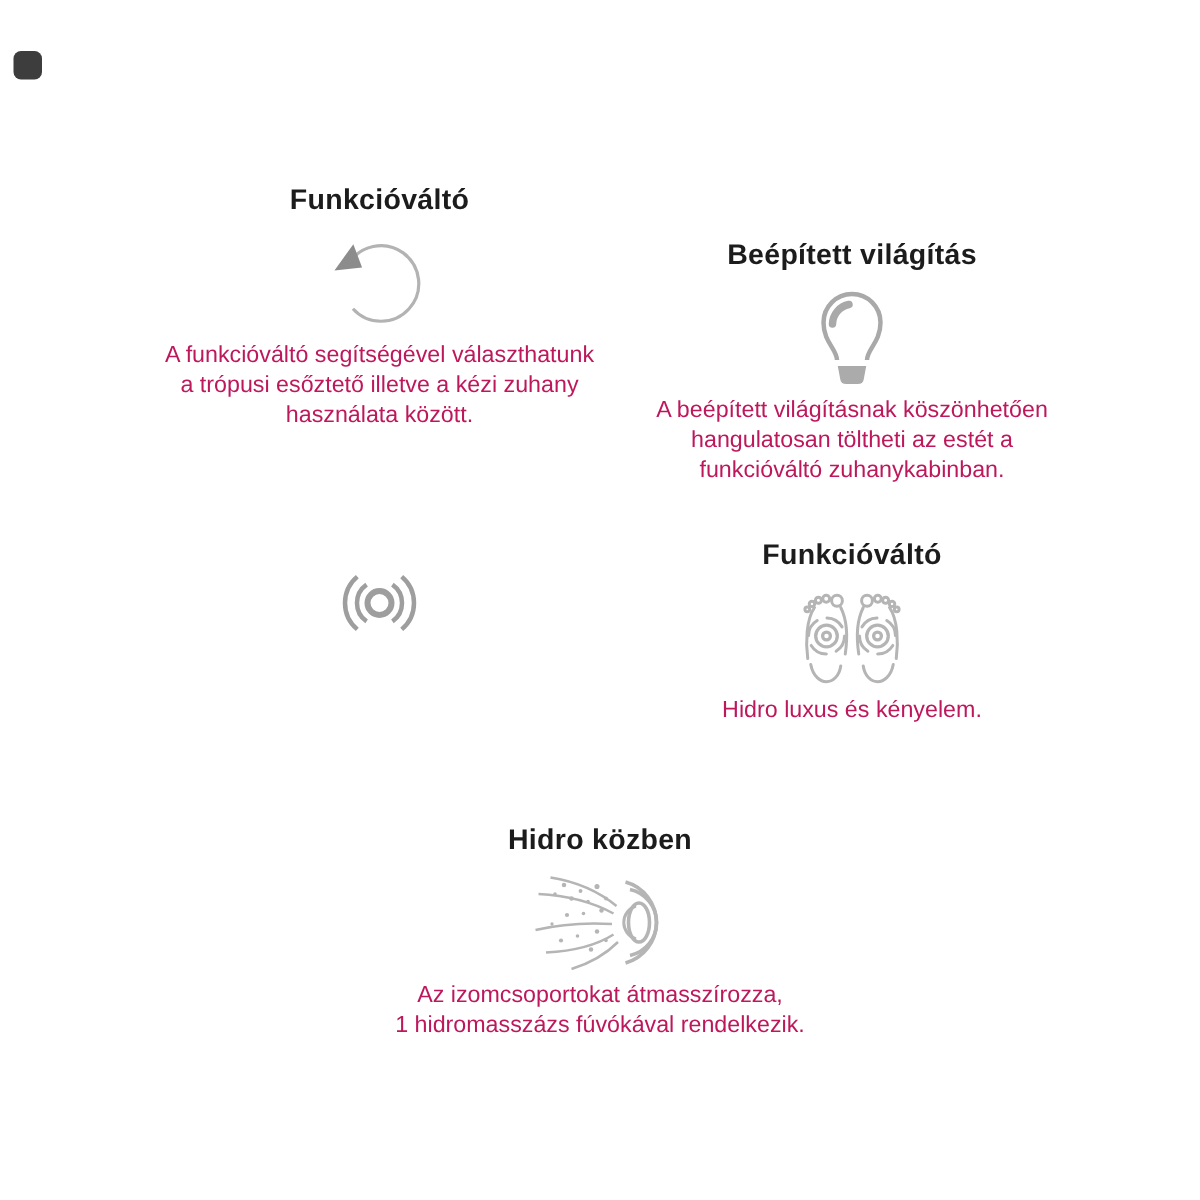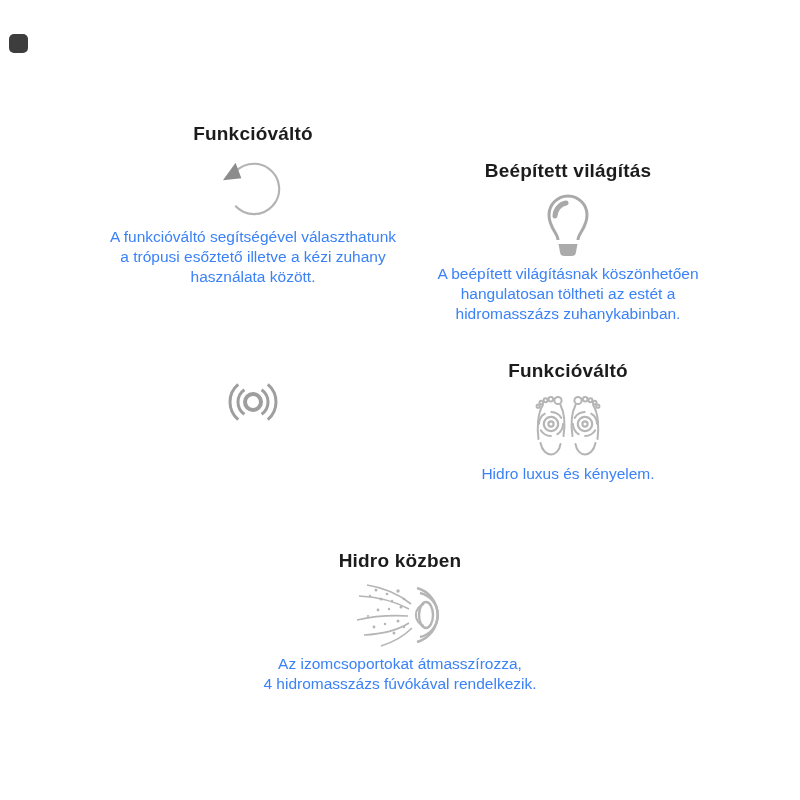--- a/index.html
+++ b/index.html
@@ -19,21 +19,21 @@
   .feature-title {
     margin: 0; font-size: 19px; font-weight: bold;
     color: #1c1c1c; letter-spacing: 0.2px; line-height: 23px;
   }
   .feature-icon {
     height: 76px; margin-top: 5px;
     display: flex; align-items: center; justify-content: center;
   }
   .feature-desc {
     margin: 1px 0 0; font-size: 15.5px; line-height: 20px;
-    color: #3b82f6; white-space: pre-line;
+    color: #be185d; white-space: pre-line;
   }
   #f1 { left: 88px;  top: 122px; width: 330px; }
   #f2 { left: 403px; top: 131px; width: 330px; margin-top: 28px; }
   #f3 { left: 88px;  top: 359px; width: 330px; }
   #f4 { left: 403px; top: 359px; width: 330px; }
   #f5 { left: 220px; top: 549px; width: 360px; }
   svg { display: block; }
 </style>
 </head>
 <body>
@@ -59,21 +59,21 @@
     <h2 class="feature-title">Beépített világítás</h2>
     <div class="feature-icon">
       <svg width="58" height="66" viewBox="0 0 58 66">
         <path d="M 19 48 C 19 41 10 36 10 23 A 19 19 0 1 1 48 23 C 48 36 39 41 39 48" fill="none" stroke="#a9a9a9" stroke-width="3"></path>
         <path d="M 16 24 A 13.5 13.5 0 0 1 27 11" fill="none" stroke="#a9a9a9" stroke-width="5" stroke-linecap="round"></path>
         <path d="M 19.5 52 H 38.5 L 36.8 61 Q 36.3 64 32.8 64 H 25.2 Q 21.7 64 21.2 61 Z" fill="#ababab"></path>
       </svg>
     </div>
     <p class="feature-desc">A beépített világításnak köszönhetően
 hangulatosan töltheti az estét a
-hidromasszázs zuhanykabinban.</p>
+funkcióváltó zuhanykabinban.</p>
   </section>
 
   <section class="feature" id="f3">
     <div class="feature-icon">
       <svg width="66" height="62" viewBox="0 0 66 62">
         <circle cx="33" cy="31" r="8" fill="none" stroke="#9e9e9e" stroke-width="4"></circle>
         <path d="M 24.4 18.7 A 15 15 0 0 0 24.4 43.3" fill="none" stroke="#9e9e9e" stroke-width="3"></path>
         <path d="M 41.6 18.7 A 15 15 0 0 1 41.6 43.3" fill="none" stroke="#9e9e9e" stroke-width="3"></path>
         <path d="M 18.2 13.4 A 23 23 0 0 0 18.2 48.6" fill="none" stroke="#9e9e9e" stroke-width="3"></path>
         <path d="M 47.8 13.4 A 23 23 0 0 1 47.8 48.6" fill="none" stroke="#9e9e9e" stroke-width="3"></path>
@@ -136,16 +136,16 @@
           <circle cx="44" cy="38" r="1.5"></circle>
             <circle cx="31" cy="41" r="1.2"></circle>
           <circle cx="20" cy="44" r="1.4"></circle>
             <circle cx="40" cy="50" r="1.5"></circle>
           <circle cx="50" cy="44" r="1.2"></circle>
             <circle cx="14" cy="33" r="1.1"></circle>
         </g>
       </svg>
     </div>
     <p class="feature-desc">Az izomcsoportokat átmasszírozza,
-4 hidromasszázs fúvókával rendelkezik.</p>
+1 hidromasszázs fúvókával rendelkezik.</p>
   </section>
 
 </main>
 
 </body></html>

